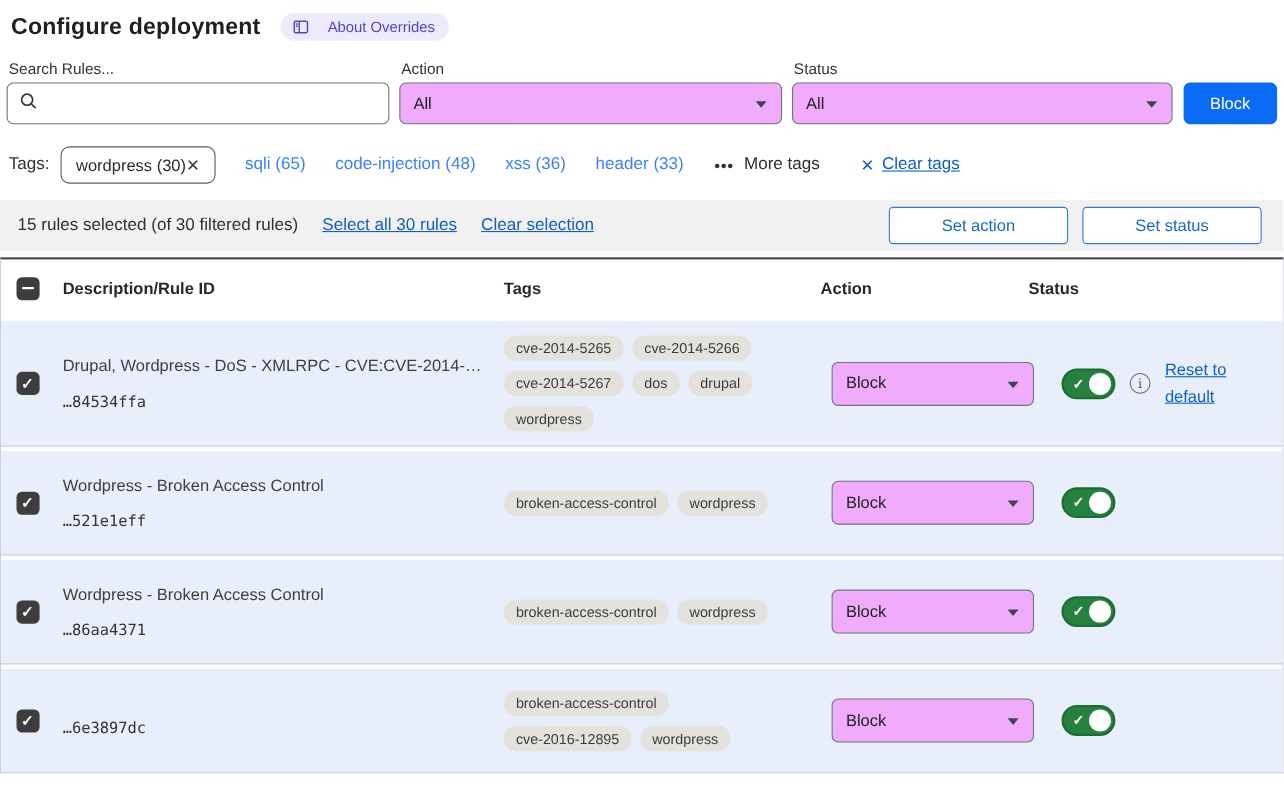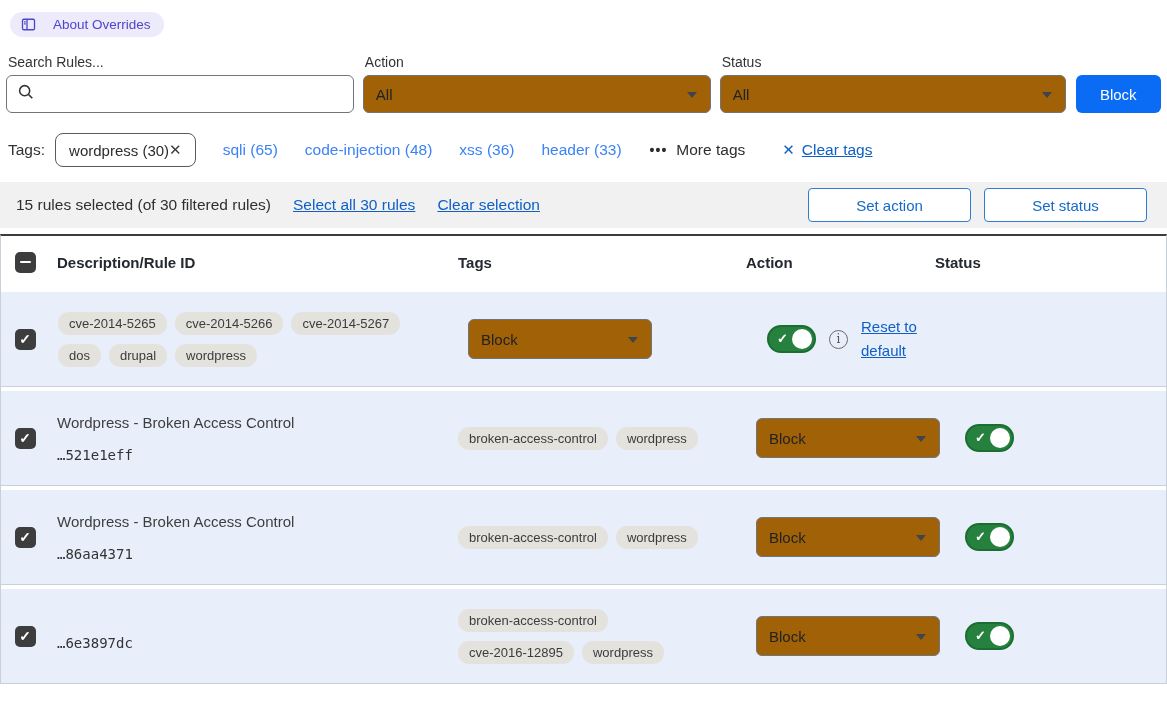--- a/index.html
+++ b/index.html
@@ -31,21 +31,21 @@
   .search-box {
     display: flex; align-items: center; height: 38px;
     border: 1px solid #70757d; border-radius: 6px; background: #fff; padding: 0 10px;
   }
   .search-box input {
     border: none; outline: none; flex: 1; font-size: 15px; margin-left: 8px;
     font-family: "Liberation Sans", sans-serif; background: transparent;
   }
   .select {
     position: relative; display: flex; align-items: center; height: 38px;
-    border: 1px solid #70757d; border-radius: 6px; background: #a16207;
+    border: 1px solid #70757d; border-radius: 6px; background: #f0abfc;
     padding: 0 30px 0 12px; font-size: 15px; color: #222; cursor: pointer;
   }
   .caret {
     position: absolute; right: 13px; top: 50%; margin-top: -2px;
     width: 0; height: 0; border-left: 5px solid transparent;
     border-right: 5px solid transparent; border-top: 6px solid #3f4450;
   }
   .btn-primary {
     margin-left: 10px; width: 86px; height: 38px; border: none; border-radius: 6px;
     background: #0a6cf4; color: #fff; font-size: 15px; cursor: pointer;
@@ -124,20 +124,21 @@
     display: flex; align-items: center; justify-content: center; cursor: pointer; flex: 0 0 auto;
   }
   .reset-link { font-size: 15px; color: #0f5fc6; text-decoration: underline; line-height: 1.6; max-width: 70px; cursor: pointer; }
 </style>
 </head>
 <body>
 
 <div class="page">
 
   <div class="hdr">
+    <h1>Configure deployment</h1>
     <span class="about-badge">
       <span>
         <svg width="15" height="15" viewBox="0 0 16 16" fill="none" stroke="#4e46c8" stroke-width="1.4">
           <rect x="1.6" y="2.4" width="12.8" height="11.2" rx="1.4"></rect>
           <line x1="6.4" y1="2.4" x2="6.4" y2="13.6"></line>
           <line x1="3.2" y1="5.2" x2="5" y2="5.2"></line>
           <line x1="3.2" y1="7.4" x2="5" y2="7.4"></line>
         </svg>
       </span>
       <span>About Overrides</span>
@@ -215,20 +216,24 @@
       <div class="cell cell-action">Action</div>
       <div class="cell cell-status">Status</div>
     </div>
     <div id="rows-container">
   <div class="trow rule-row">
     <div class="cell cell-check">
       <span class="checkbox">
         <span class="mark">✓</span>
       </span>
     </div>
+    <div class="cell cell-desc">
+      <div class="desc-line">Drupal, Wordpress - DoS - XMLRPC - CVE:CVE-2014-…</div>
+      <div class="rule-id">…84534ffa</div>
+    </div>
     <div class="cell cell-tags">
       <div class="chips">
               <span class="chip">cve-2014-5265</span>
               <span class="chip">cve-2014-5266</span>
               <span class="chip">cve-2014-5267</span>
               <span class="chip">dos</span>
               <span class="chip">drupal</span>
               <span class="chip">wordpress</span>
             </div>
     </div>

